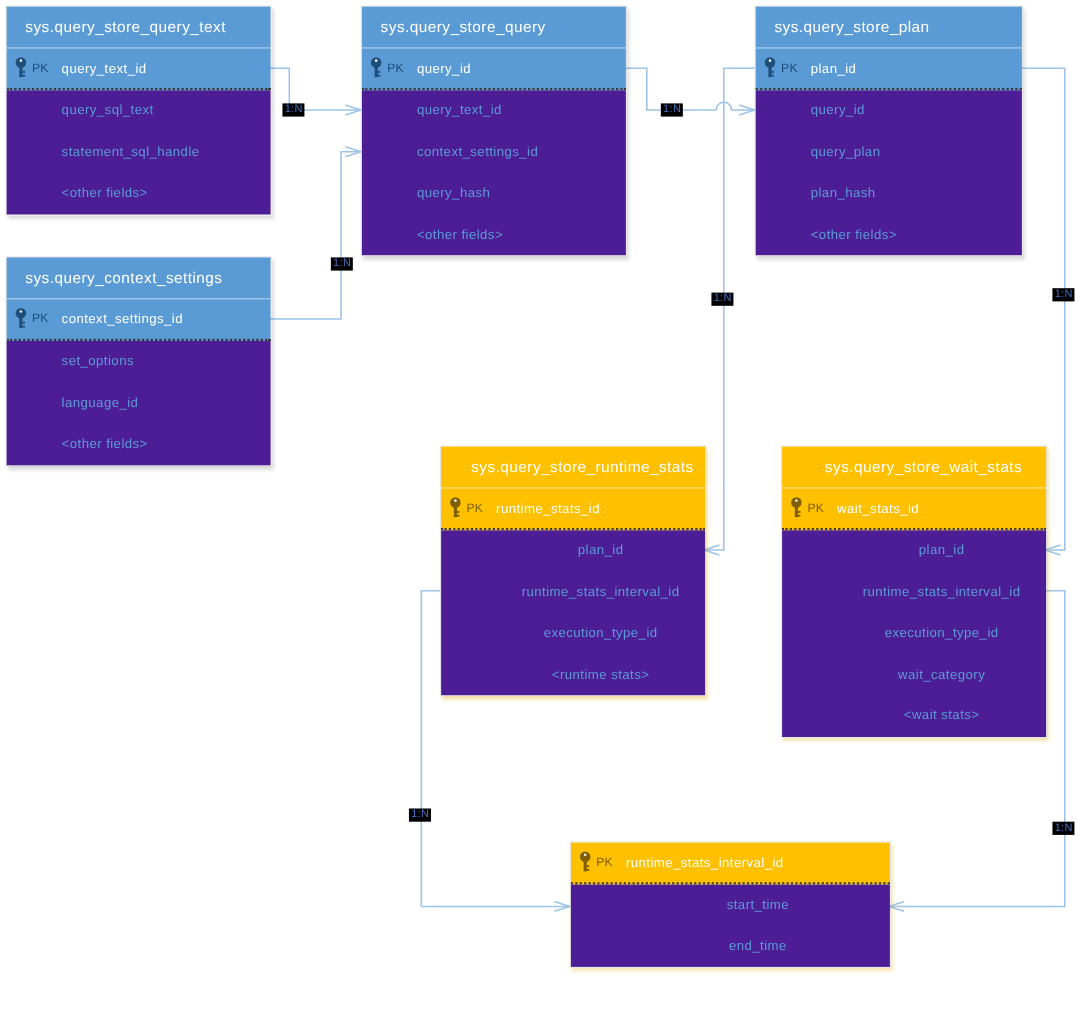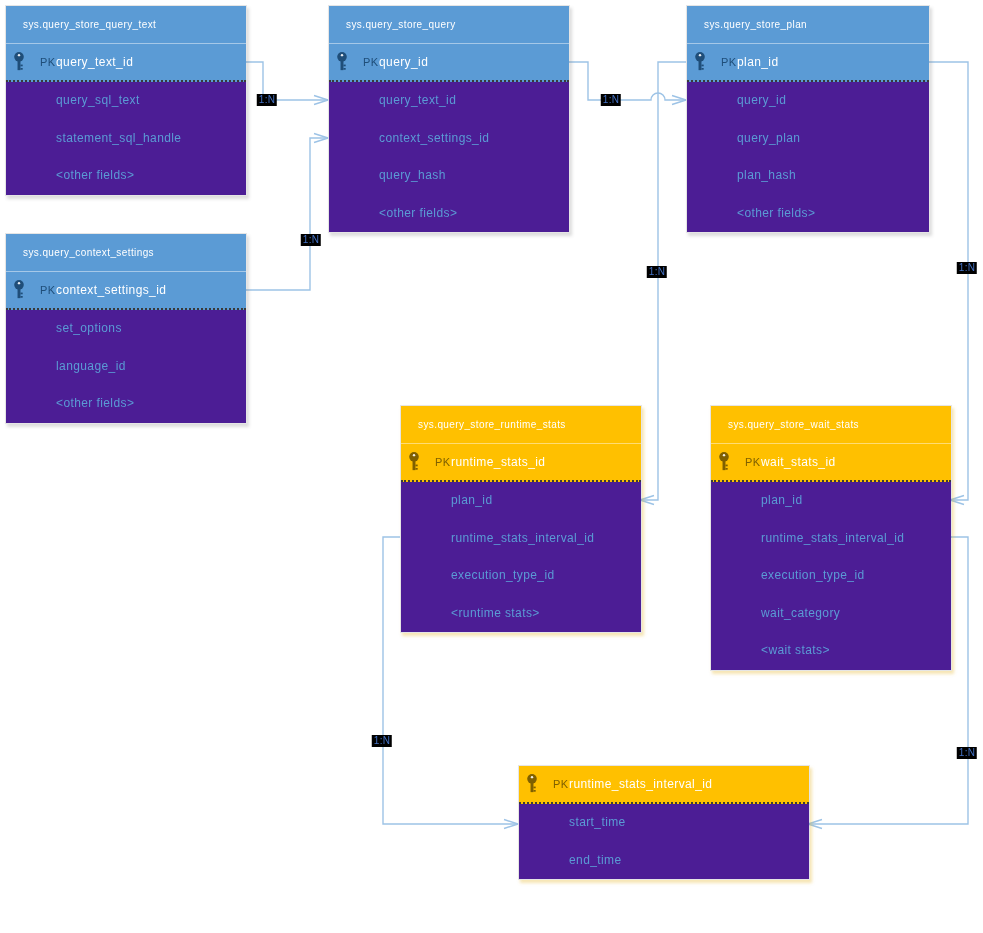--- a/index.html
+++ b/index.html
@@ -10,43 +10,43 @@
     font-family:"Liberation Sans", sans-serif;
     overflow:hidden;
   }
   #wires{position:absolute;left:0;top:0;width:983px;height:933px;}
 
   .entity{
     position:absolute;
     border:1px solid rgba(0,0,0,0.10);
   }
   .blue{ box-shadow:2px 3px 3px rgba(120,120,120,0.25); }
-  .orange{ box-shadow:2px 3px 3px rgba(230,180,40,0.35); }
+  .orange{ box-shadow:2px 3px 3px rgba(230,180,40,0.35);text-align:center; }
 
   .ent-title{
     height:37px;line-height:37px;
     padding-left:17px;
-    font-size:10px;letter-spacing:0.4px;
+    font-size:14px;letter-spacing:0.4px;
     color:#ffffff;
     border-bottom:1px solid rgba(255,255,255,0.45);
     white-space:nowrap;overflow:hidden;
   }
   .blue  .ent-title, .blue  .ent-pk{ background:#5B9BD5; }
   .orange .ent-title, .orange .ent-pk{ background:#FFC000; }
 
   .ent-pk{
     position:relative;
     height:36px;
     display:flex;align-items:center;
     border-bottom:2px dotted #3a3a3a;
   }
   .key-icon{ margin-left:7px; display:inline-flex; }
   .blue  .key-icon, .blue  .pk-label{ color:#1F4E79; }
   .orange .key-icon, .orange .pk-label{ color:#7F6000; }
-  .pk-label{ font-size:11px; margin-left:15px; letter-spacing:0.3px; }
+  .pk-label{ font-size:11px; margin-left:4px; letter-spacing:0.3px; }
   .pk-field{
     position:absolute;left:50px;
     font-size:12px;letter-spacing:0.4px;
     color:#ffffff;white-space:nowrap;
   }
 
   .ent-body{ background:#4c1d95; }
   .field{
     height:37.5px;line-height:37.5px;
     padding-left:50px;

